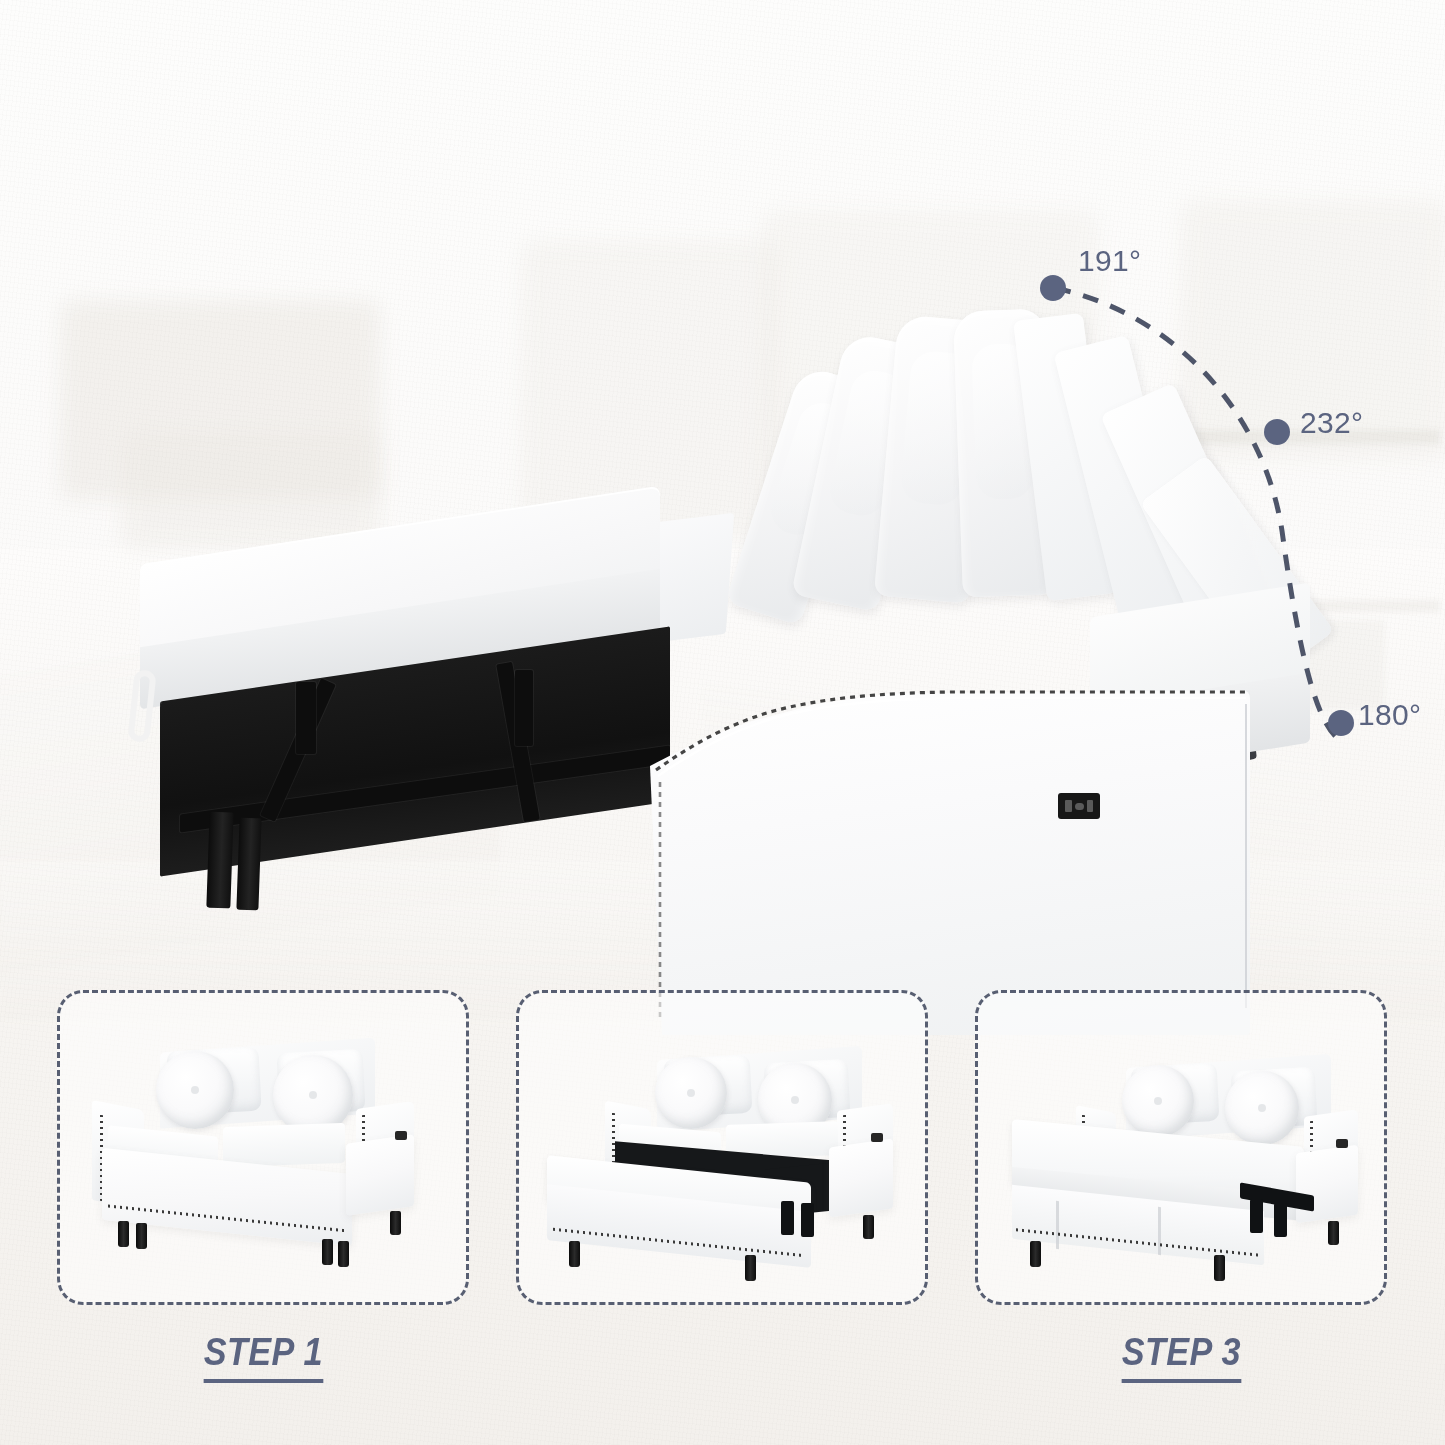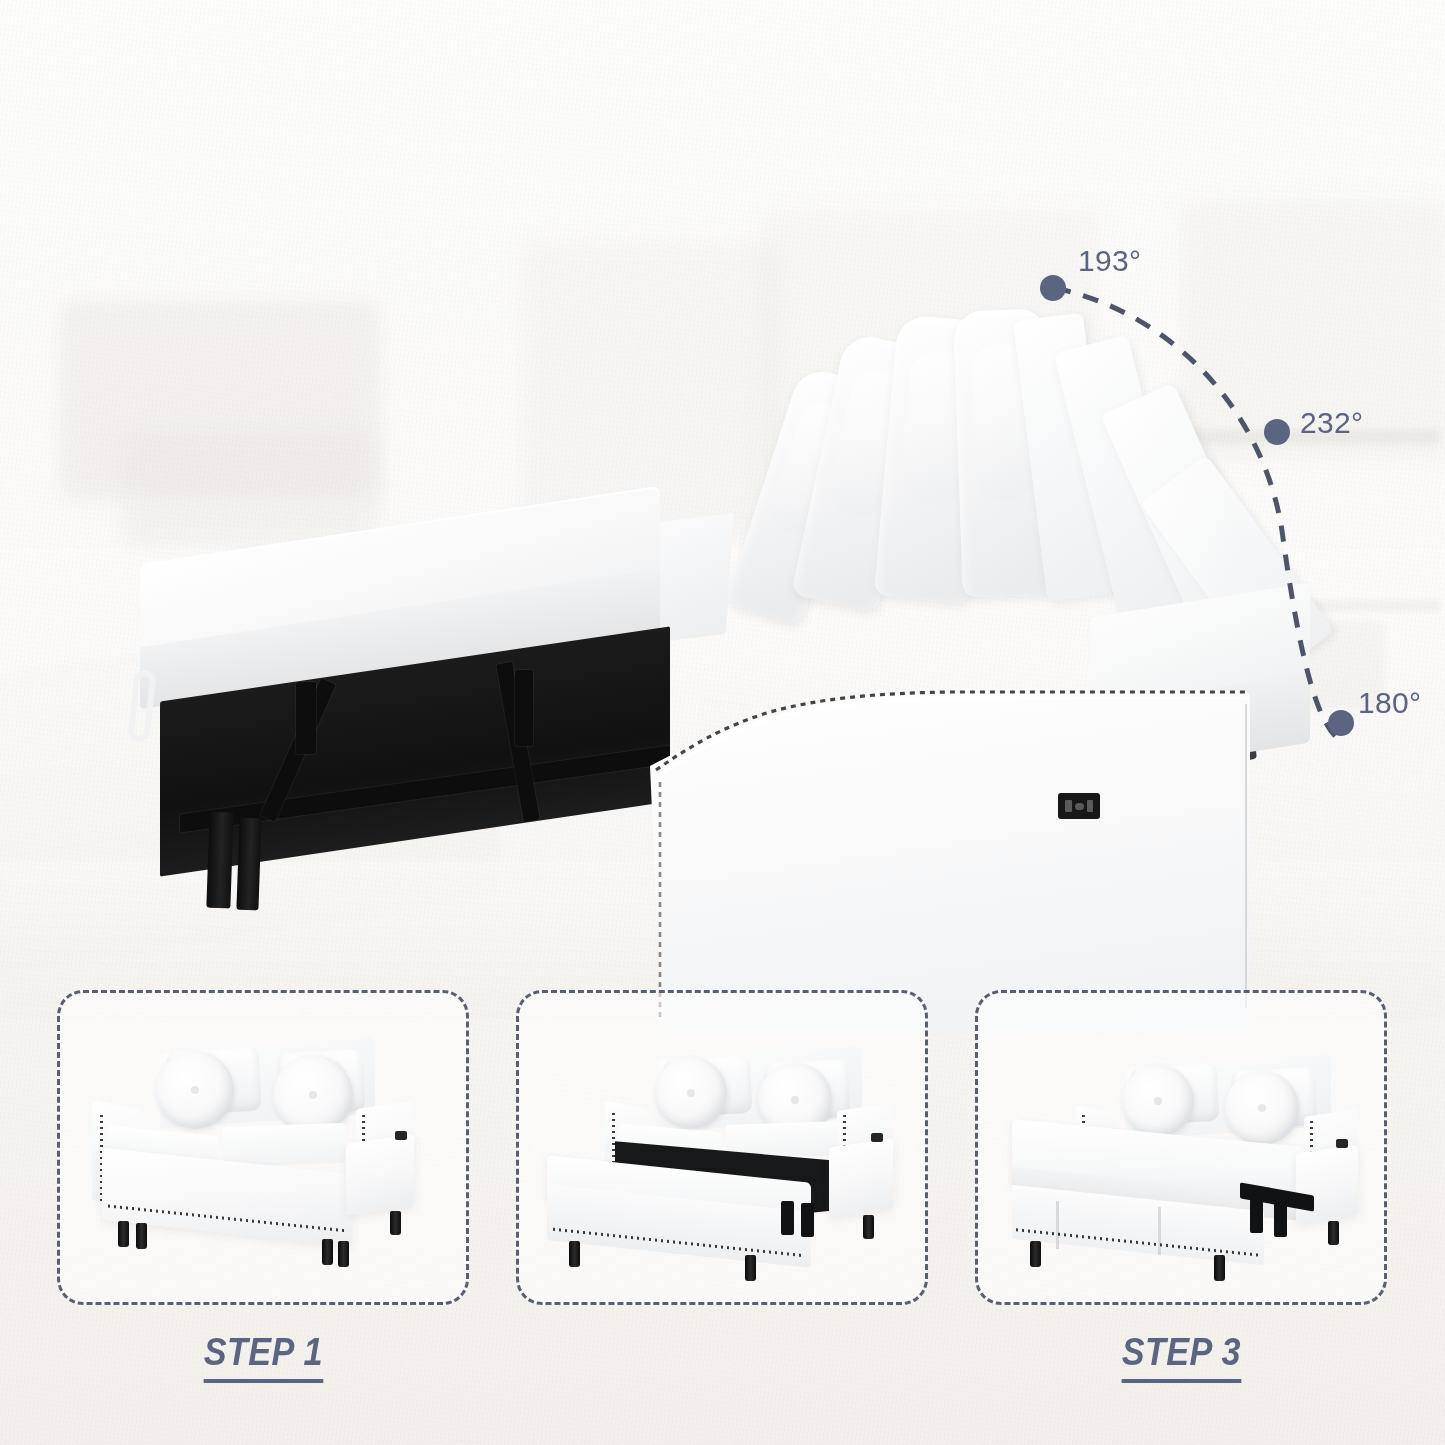--- a/index.html
+++ b/index.html
@@ -392,27 +392,27 @@
 
     <div class="sofa-leg" style="left:680px; top:675px; width:34px; height:72px; transform:rotate(3deg);"></div>
     <div class="sofa-leg" style="left:1158px; top:668px; width:34px; height:76px; transform:rotate(3deg);"></div>
 
     <div id="angle-layer">
       <svg width="1445" height="800" viewBox="0 0 1445 800" style="position:absolute; inset:0;">
         <path d="M 1055 118 C 1180 145, 1268 250, 1283 368 C 1300 490, 1318 556, 1340 570" fill="none" stroke="#4e5569" stroke-width="5" stroke-dasharray="16 13" stroke-linecap="butt"></path>
       </svg>
 
       <div class="angle-dot" style="left:1040px; top:105px;"></div>
-      <div class="angle-label" style="left:1078px; top:74px;">193°</div>
+      <div class="angle-label" style="left:1078px; top:74px;">191°</div>
 
       <div class="angle-dot" style="left:1264px; top:249px;"></div>
       <div class="angle-label" style="left:1300px; top:236px;">232°</div>
 
       <div class="angle-dot" style="left:1328px; top:540px;"></div>
-      <div class="angle-label" style="left:1358px; top:516px;text-align:center;">180°</div>
+      <div class="angle-label" style="left:1358px; top:528px;text-align:center;">180°</div>
     </div>
   </div>
 
   <div id="steps">
 
     <div class="step-cell" style="left:57px;">
       <div class="step-frame">
 
         <div class="mini mini-back" style="left:100px; top:52px; width:215px; height:76px; transform:skewY(-4deg);"></div>
 

